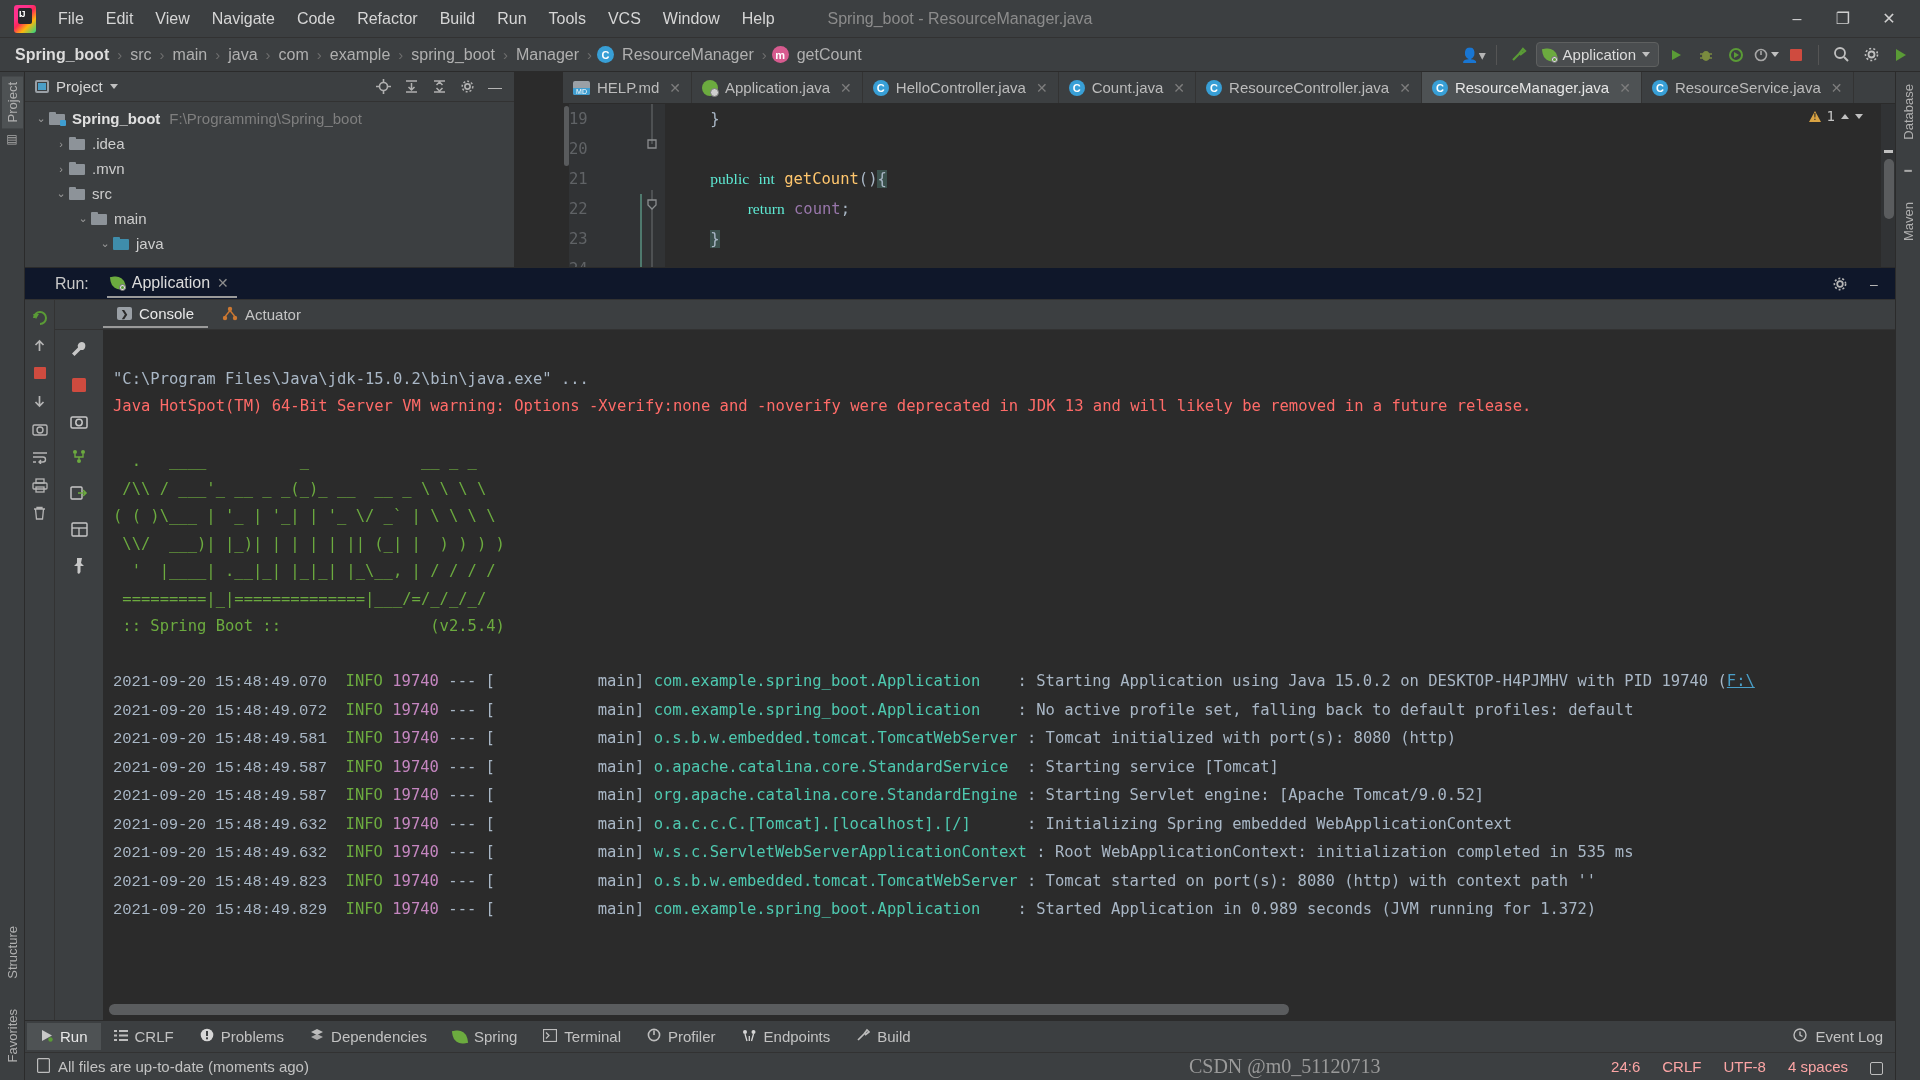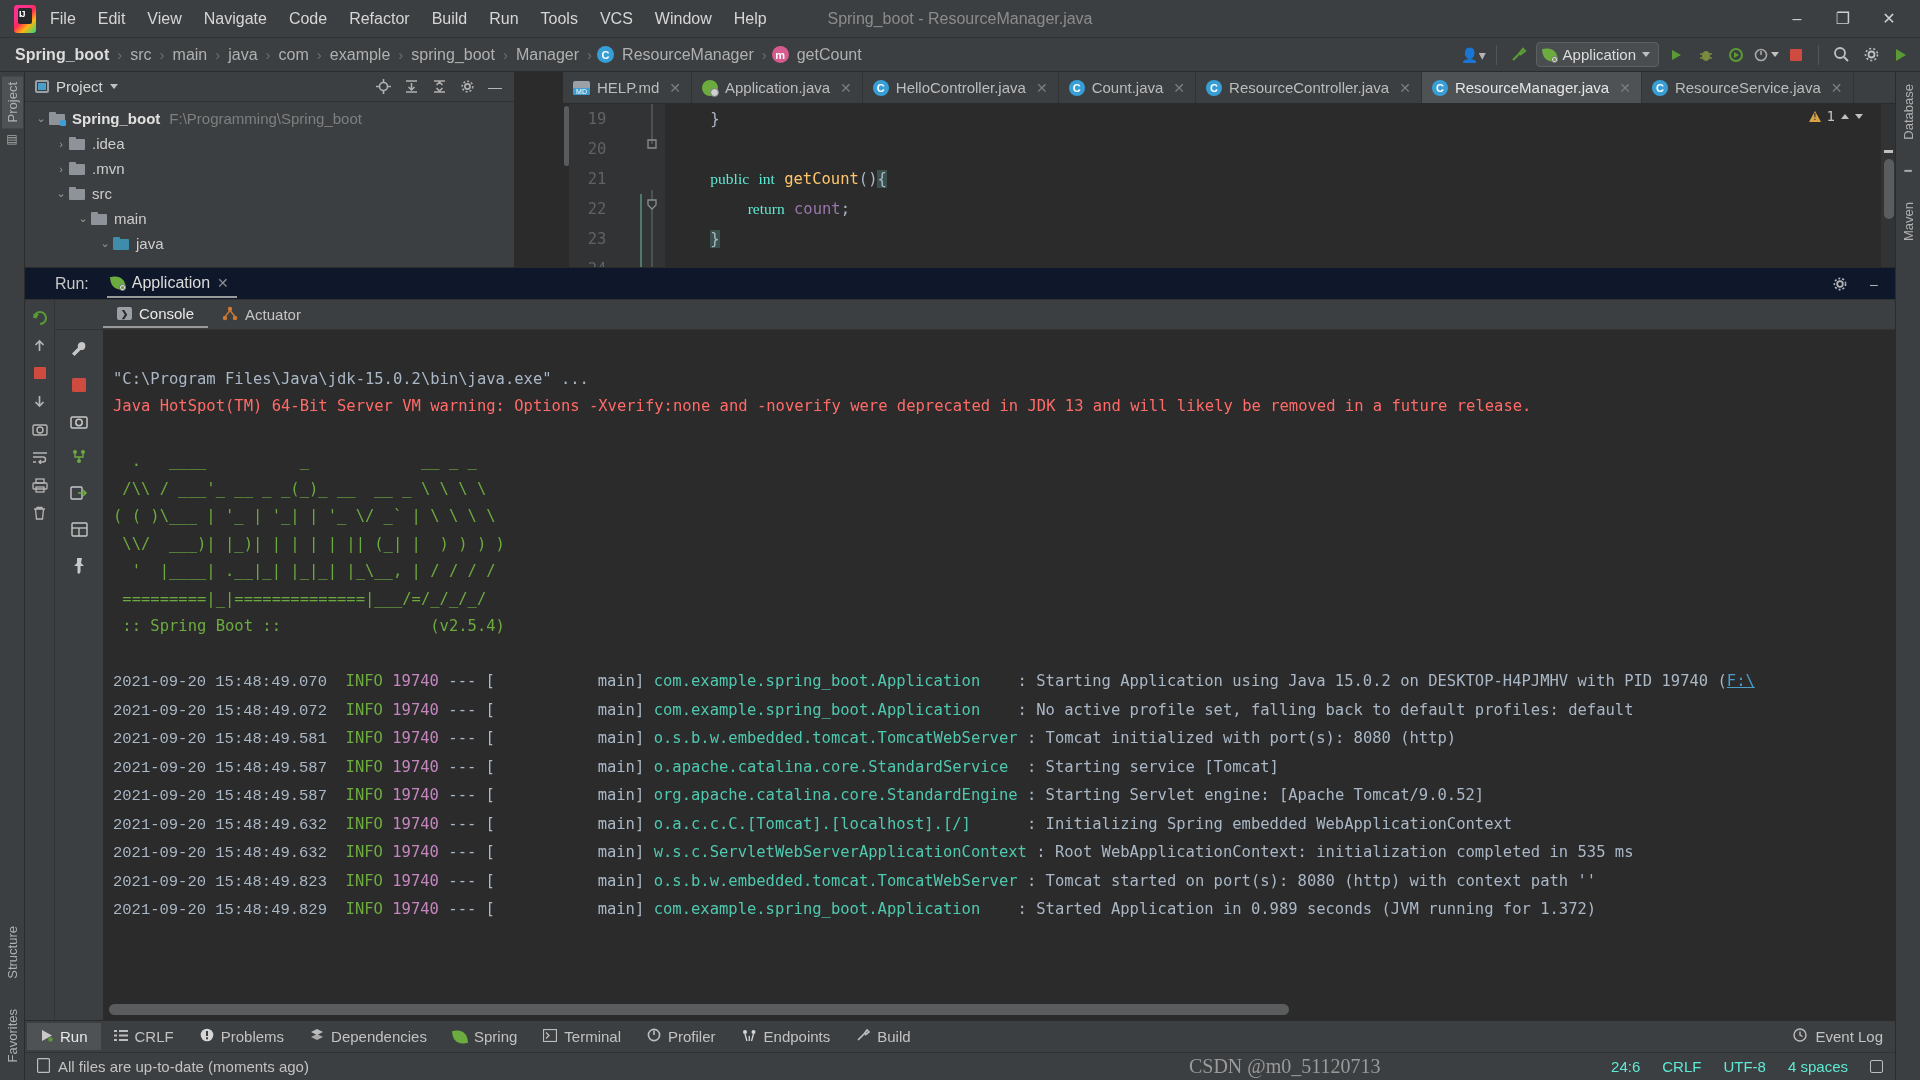--- a/index.html
+++ b/index.html
@@ -14,21 +14,21 @@
 
   
   .titlebar {
     height: 38px; min-height: 38px;
     background: #3c3f41;
     display: flex; align-items: center;
     padding: 0 8px;
     border-bottom: 1px solid #323232;
     position: relative;
   }
-  .app-logo { width: 22px; height: 28px; margin: 0 4px 0 6px; position: relative; }
+  .app-logo { width: 22px; height: 28px; margin: 0 12px 0 6px; position: relative; }
   .app-logo .sq { position:absolute; inset:0; border-radius:3px;
      background: linear-gradient(135deg,#ff318c 0%,#ff318c 30%,#fe2857 48%,#fdb60d 70%,#21d789 100%); }
   .app-logo .inner { position:absolute; left:4px; top:3px; width:14px; height:16px;
      background:#27282c; border-radius:2px; }
   .app-logo .ij { position:absolute; left:5px; top:4px; color:#fff; font-size:9px; font-weight:bold;
      font-family:"Liberation Sans",sans-serif; letter-spacing:-1px;}
   .menu { display: flex; align-items: center; gap: 2px; }
   .menu-item {
     font-size: 16px; color: #d6d6d6; padding: 3px 10px; cursor: default;
     white-space: nowrap;
@@ -143,21 +143,21 @@
   .warnbox { margin-left:auto; display:flex; align-items:center; gap:6px; padding: 0 8px; font-size:14px;
              color:#c2c2c2; }
   .warn-tri { width:0;height:0;border-left:6px solid transparent;border-right:6px solid transparent;
               border-bottom:11px solid #d9a343; position:relative; }
   .warn-tri::after{content:'!';position:absolute;left:-2px;top:2px;font-size:8px;color:#222;font-weight:bold;}
 
   .codearea { flex: 1; display: flex; min-height: 0; overflow: hidden; position: relative;
               font-family: "DejaVu Sans Mono", monospace; font-size: 15.5px; }
   .code-scroll-l { width: 6px; background: #2b2b2b; position: relative; }
   .code-scroll-l::after{content:'';position:absolute;left:1px;top:2px;width:5px;height:60px;background:#595b5d;border-radius:3px;}
-  .gutter { width: 70px; min-width: 70px; background: #313335; color: #606366; text-align: center;
+  .gutter { width: 70px; min-width: 70px; background: #313335; color: #606366; text-align: left;
             padding-right: 14px; }
   .gline { height: 30px; line-height: 30px; }
   .foldcol { width: 26px; background: #313335; position: relative; }
   .codelines { flex: 1; padding-left: 8px; position: relative; }
   .cline { height: 30px; line-height: 30px; white-space: pre; }
   .kw { color: #5eead4; font-family: Liberation Serif, serif; }
   .fn { color: #ffc66d; }
   .fld { color: #9876aa; }
   .pl { color: #a9b7c6; }
   .brace-hl { background: #3b514d; color:#a9b7c6; }
@@ -214,21 +214,21 @@
     border-top: 1px solid #2b2b2b; padding-left: 2px;
   }
   .btab { display:flex; align-items:center; gap:7px; font-size:15px; color:#c2c2c2; padding: 5px 13px; }
   .btab.active { background:#4e5254; color:#e8e8e8; }
   .b-right { margin-left:auto; display:flex; align-items:center; gap:8px; padding-right: 12px; font-size:15px;
              color:#c2c2c2;}
   .statusbar {
     height: 28px; min-height: 28px; background:#3c3f41; display:flex; align-items:center;
     padding: 0 12px; font-size: 15px; color:#c2c2c2; border-top:1px solid #323232;
   }
-  .sb-right { margin-left:auto; display:flex; align-items:center; gap:22px; color:#5eead4; }
+  .sb-right { margin-left:auto; display:flex; align-items:flex-end; gap:22px; color:#fca5a5; }
   .watermark { color:#9a9a9a; font-size:20px; font-family:"Liberation Serif", serif; }
   .sb-lockico { width:13px;height:13px;border:1.5px solid #bdbdbd;border-radius:2px; }
 
   
   .rightstrip { width: 25px; min-width:25px; background:#3c3f41; border-left:1px solid #2b2b2b;
                 display:flex; flex-direction:column; align-items:center; padding-top: 6px; gap: 14px; }
 </style>
 </head>
 <body>
 

